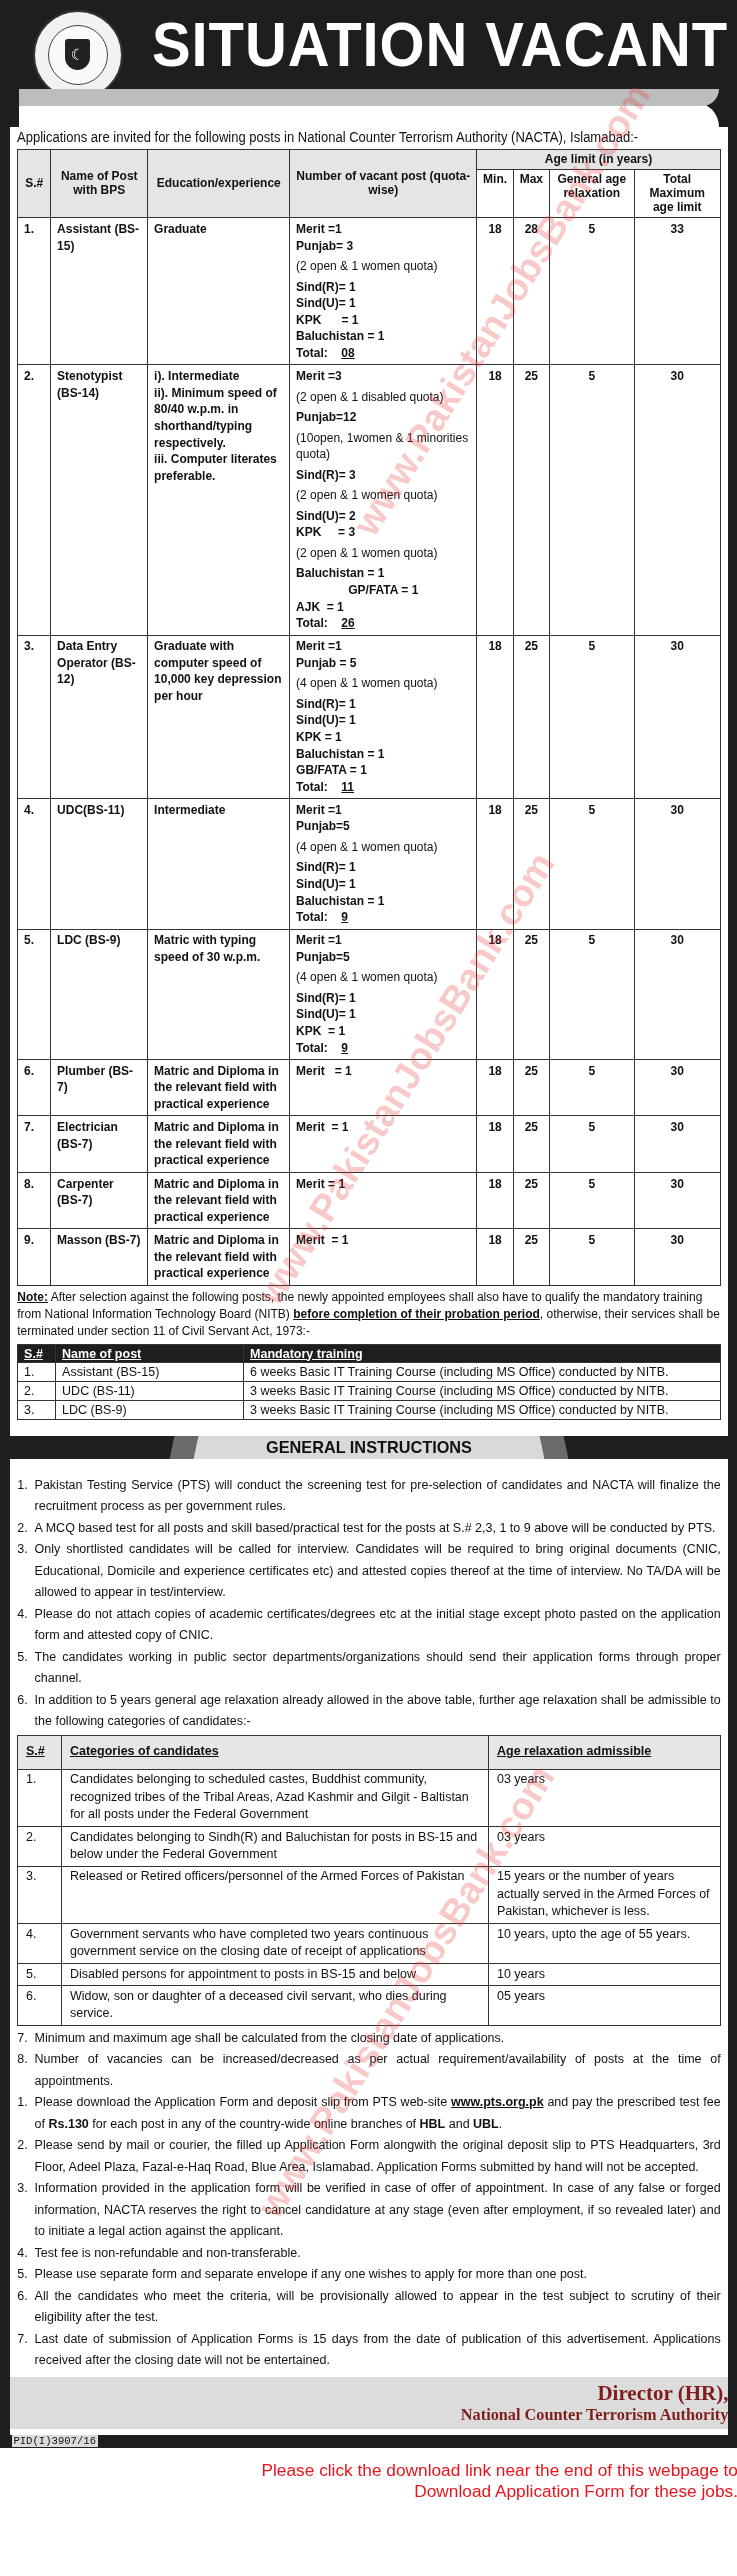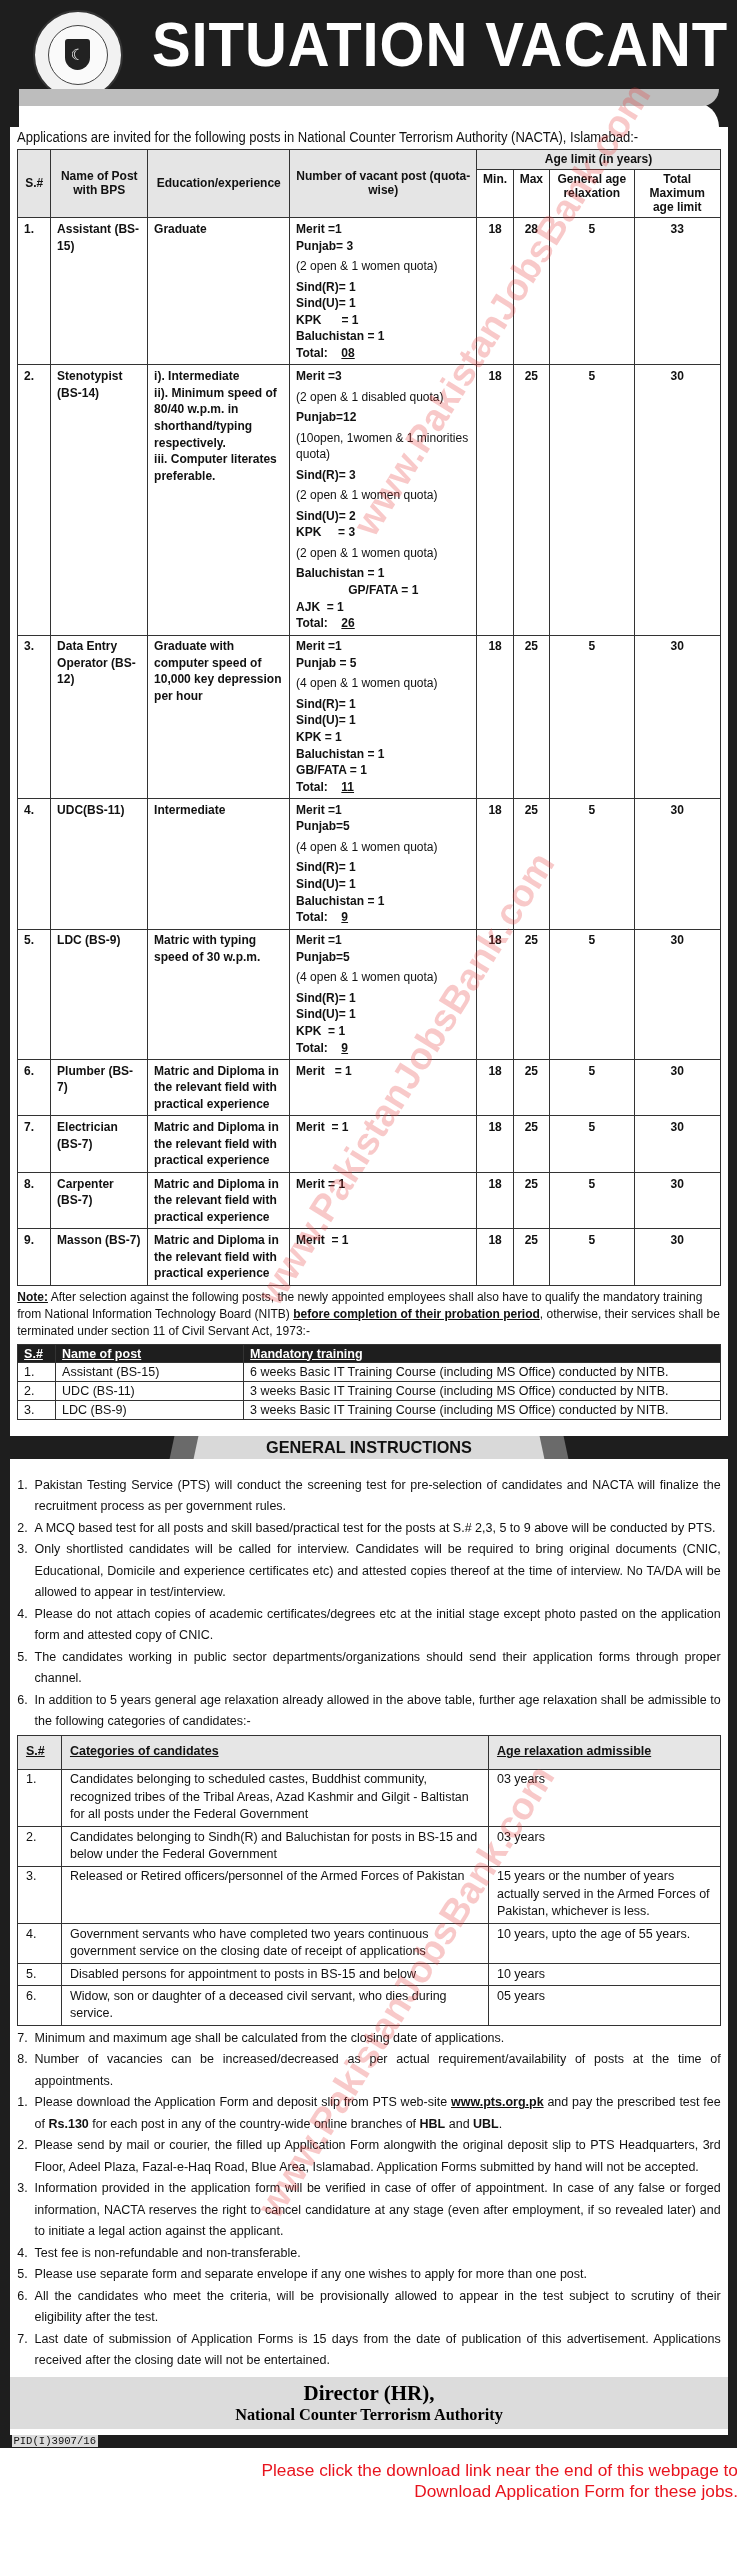--- a/index.html
+++ b/index.html
@@ -47,21 +47,21 @@
 
   ol.instr { list-style: none; font-size: 12.5px; line-height: 1.72; }
   ol.instr li { display: flex; }
   ol.instr li .n { width: 17.3px; flex: 0 0 17.3px; }
   ol.instr li .t { flex: 1; text-align: justify; }
 
   .relax-table { font-size: 12.5px; margin: 1.9px 0 1.9px 0; }
   .relax-table th, .relax-table td { border: 1.2px solid #333; padding: 1.9px 7.7px; vertical-align: top; text-align: left; line-height: 1.4; }
   .relax-table thead th { background: #e6e6e6; text-decoration: underline; font-weight: 700; padding: 7.7px 7.7px; }
 
-  .signature { background: #dcdcdc; margin: 5.8px -7.7px 0 -7.7px; padding: 3.8px 0 3.8px 0; text-align: center; font-family: "Liberation Serif", serif; font-weight: 700; color:#000000; }
+  .signature { background: #dcdcdc; margin: 5.8px -7.7px 0 -7.7px; padding: 3.8px 0 3.8px 0; text-align: right; font-family: "Liberation Serif", serif; font-weight: 700; color:#7f1d1d; }
   .sig-1 { font-size: 21px; line-height: 1.2; }
   .sig-2 { font-size: 16.3px; line-height: 1.15; }
   .sig-3 { font-size: 16.3px; line-height: 1.15; }
   .pid-bar { background: #1e1e1e; height: 13.5px; position: relative; margin: 0 -9.6px; }
   .pid { position: absolute; left: 11.5px; top: 0; background: #dcdcdc; font-size: 10.6px; padding: 0 1.9px; font-family: "Liberation Mono", monospace; }
 
   .footer-msg { text-align: right; color: #e8141e; font-size: 17.3px; font-weight: 400; line-height: 1.25; padding: 11.5px 0 19px 0; font-family: "Liberation Sans", sans-serif; }
 
   .watermark { position: absolute; color: rgba(230,60,60,0.28); font-size: 38px; font-weight: 700; transform: rotate(-58deg); pointer-events:none; white-space:nowrap; }
 </style>
@@ -305,21 +305,21 @@
       <div class="band-center">GENERAL INSTRUCTIONS</div>
     </div>
 
     <ol class="instr" id="gi-items">
         <li>
           <span class="n">1.</span>
           <span class="t">Pakistan Testing Service (PTS) will conduct the screening test for pre-selection of candidates and NACTA will finalize the recruitment process as per government rules.</span>
         </li>
         <li>
           <span class="n">2.</span>
-          <span class="t">A MCQ based test for all posts and skill based/practical test for the posts at S.# 2,3, 5 to 9 above will be conducted by PTS.</span>
+          <span class="t">A MCQ based test for all posts and skill based/practical test for the posts at S.# 2,3, 1 to 9 above will be conducted by PTS.</span>
         </li>
         <li>
           <span class="n">3.</span>
           <span class="t">Only shortlisted candidates will be called for interview. Candidates will be required to bring original documents (CNIC, Educational, Domicile and experience certificates etc) and attested copies thereof at the time of interview. No TA/DA will be allowed to appear in test/interview.</span>
         </li>
         <li>
           <span class="n">4.</span>
           <span class="t">Please do not attach copies of academic certificates/degrees etc at the initial stage except photo pasted on the application form and attested copy of CNIC.</span>
         </li>
         <li>

